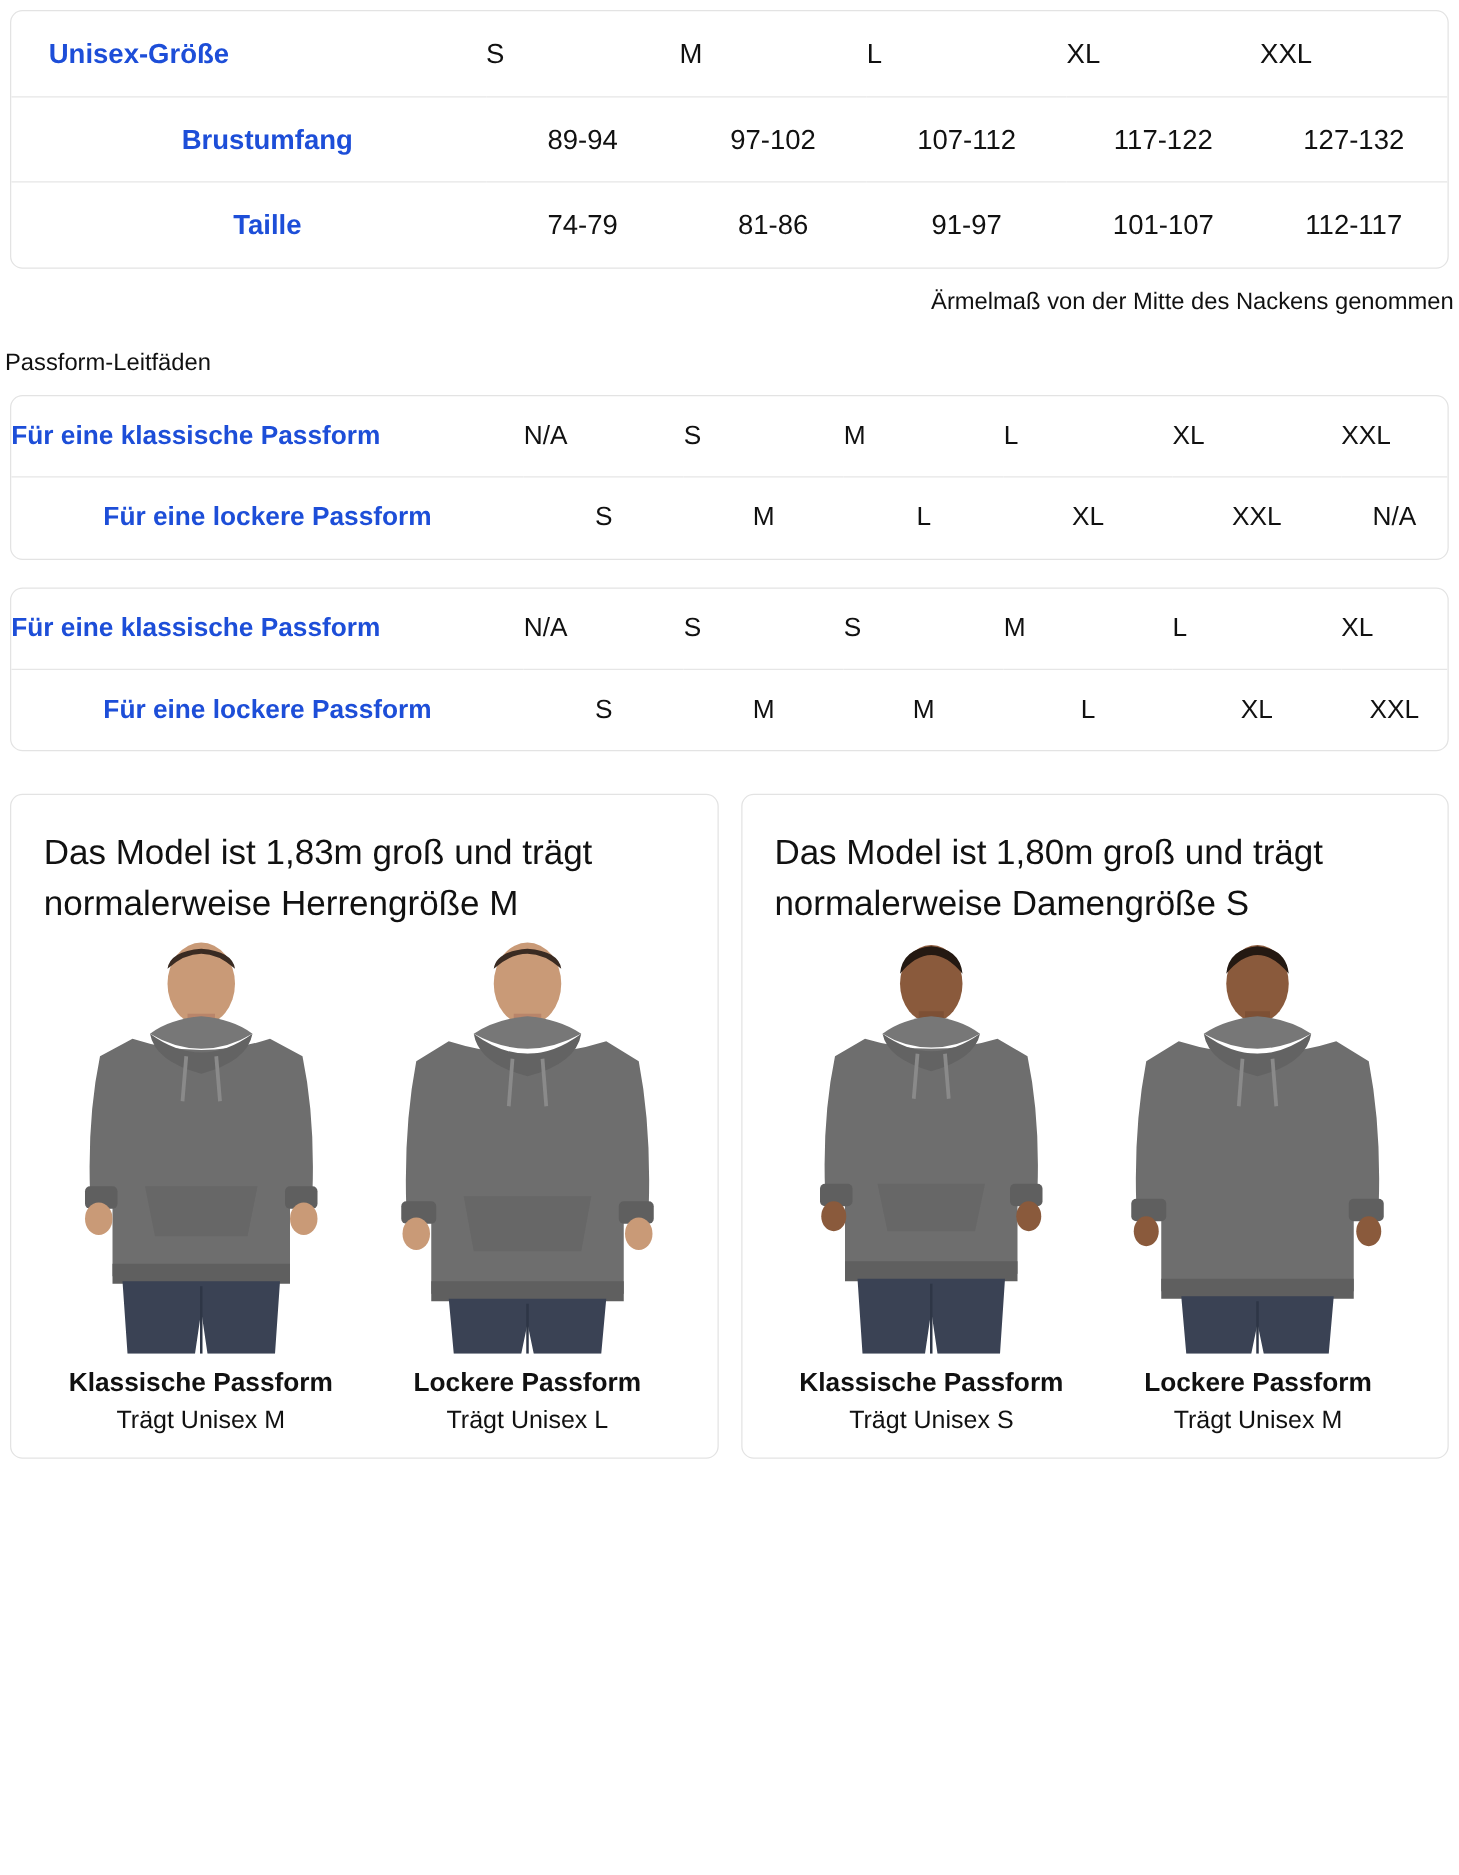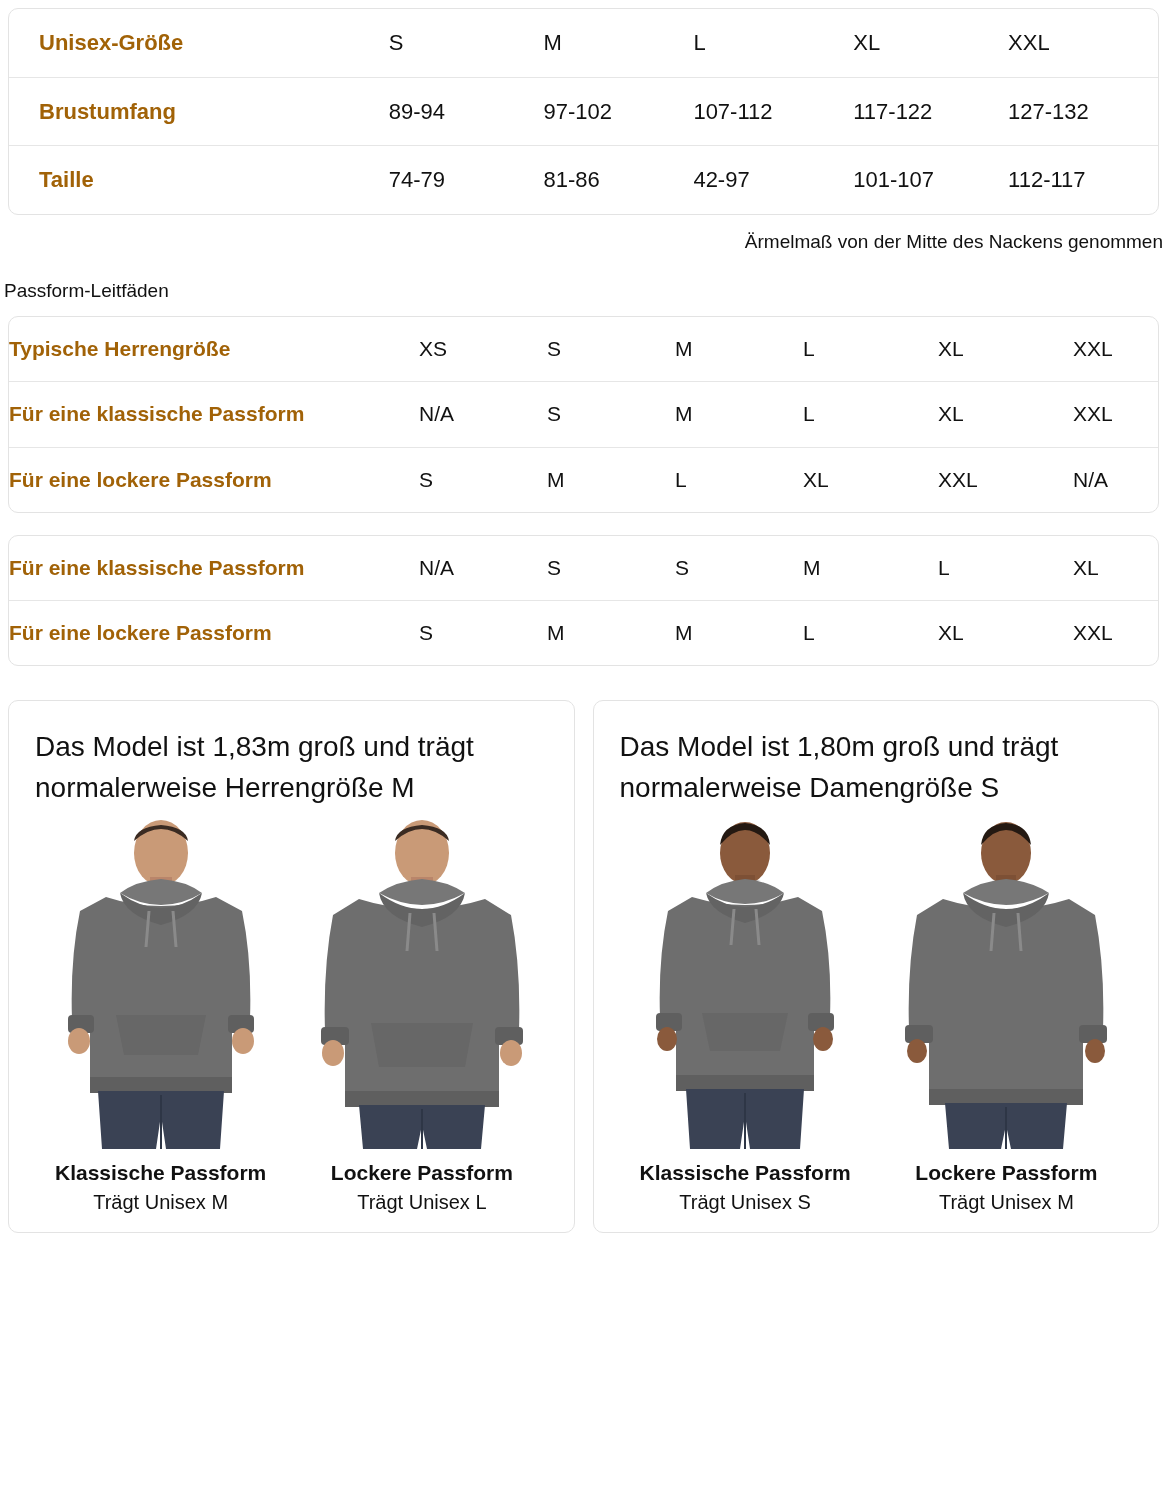--- a/index.html
+++ b/index.html
@@ -45,31 +45,31 @@
     border: 1px solid #e3e3e3;
     border-radius: 10px;
     overflow: hidden;
     background: #fff;
   }
   table.sizes { width: 1151px; }
   td {
     padding: 0;
     vertical-align: middle;
   }
-  tr + tr td { border-top: 1px solid #e6e6e6; }
+  tr + tr td { border-top: 1px solid #e6e6e6; text-align: center; }
 
   .cell {
     padding: 20px 0 20px 0;
     font-size: 22px;
     line-height: 1.25;
   }
   .cell.label {
     font-weight: bold;
     padding-left: 30px;
-    color: #a16207;
+    color: #1d4ed8;
   }
   .cell.val {
     font-weight: normal;
     color: #111;
   }
 
   
   .sizes .c0 { width: 380px; }
   .sizes .c1 { width: 155px; }
   .sizes .c2 { width: 150px; }
@@ -185,61 +185,38 @@
         <td class="c0">
             <div class="cell label">Taille</div>
           </td>
         <td class="c1">
             <div class="cell val">74-79</div>
           </td>
         <td class="c2">
             <div class="cell val">81-86</div>
           </td>
         <td class="c3">
-            <div class="cell val">42-97</div>
+            <div class="cell val">91-97</div>
           </td>
         <td class="c4">
             <div class="cell val">101-107</div>
           </td>
         <td class="c5">
             <div class="cell val">112-117</div>
           </td>
       </tr>
     </tbody>
   </table>
 
   <div class="note">Ärmelmaß von der Mitte des Nackens genommen</div>
 
   <div class="subheading">Passform-Leitfäden</div>
 
   <table class="fit">
     <tbody>
-      <tr>
-        <td class="c0">
-            <div class="cell label">Typische Herrengröße</div>
-          </td>
-        <td class="c1">
-            <div class="cell val">XS</div>
-          </td>
-        <td class="c2">
-            <div class="cell val">S</div>
-          </td>
-        <td class="c3">
-            <div class="cell val">M</div>
-          </td>
-        <td class="c4">
-            <div class="cell val">L</div>
-          </td>
-        <td class="c5">
-            <div class="cell val">XL</div>
-          </td>
-        <td>
-            <div class="cell val">XXL</div>
-          </td>
-      </tr>
       <tr>
         <td class="c0">
             <div class="cell label">Für eine klassische Passform</div>
           </td>
         <td class="c1">
             <div class="cell val">N/A</div>
           </td>
         <td class="c2">
             <div class="cell val">S</div>
           </td>

